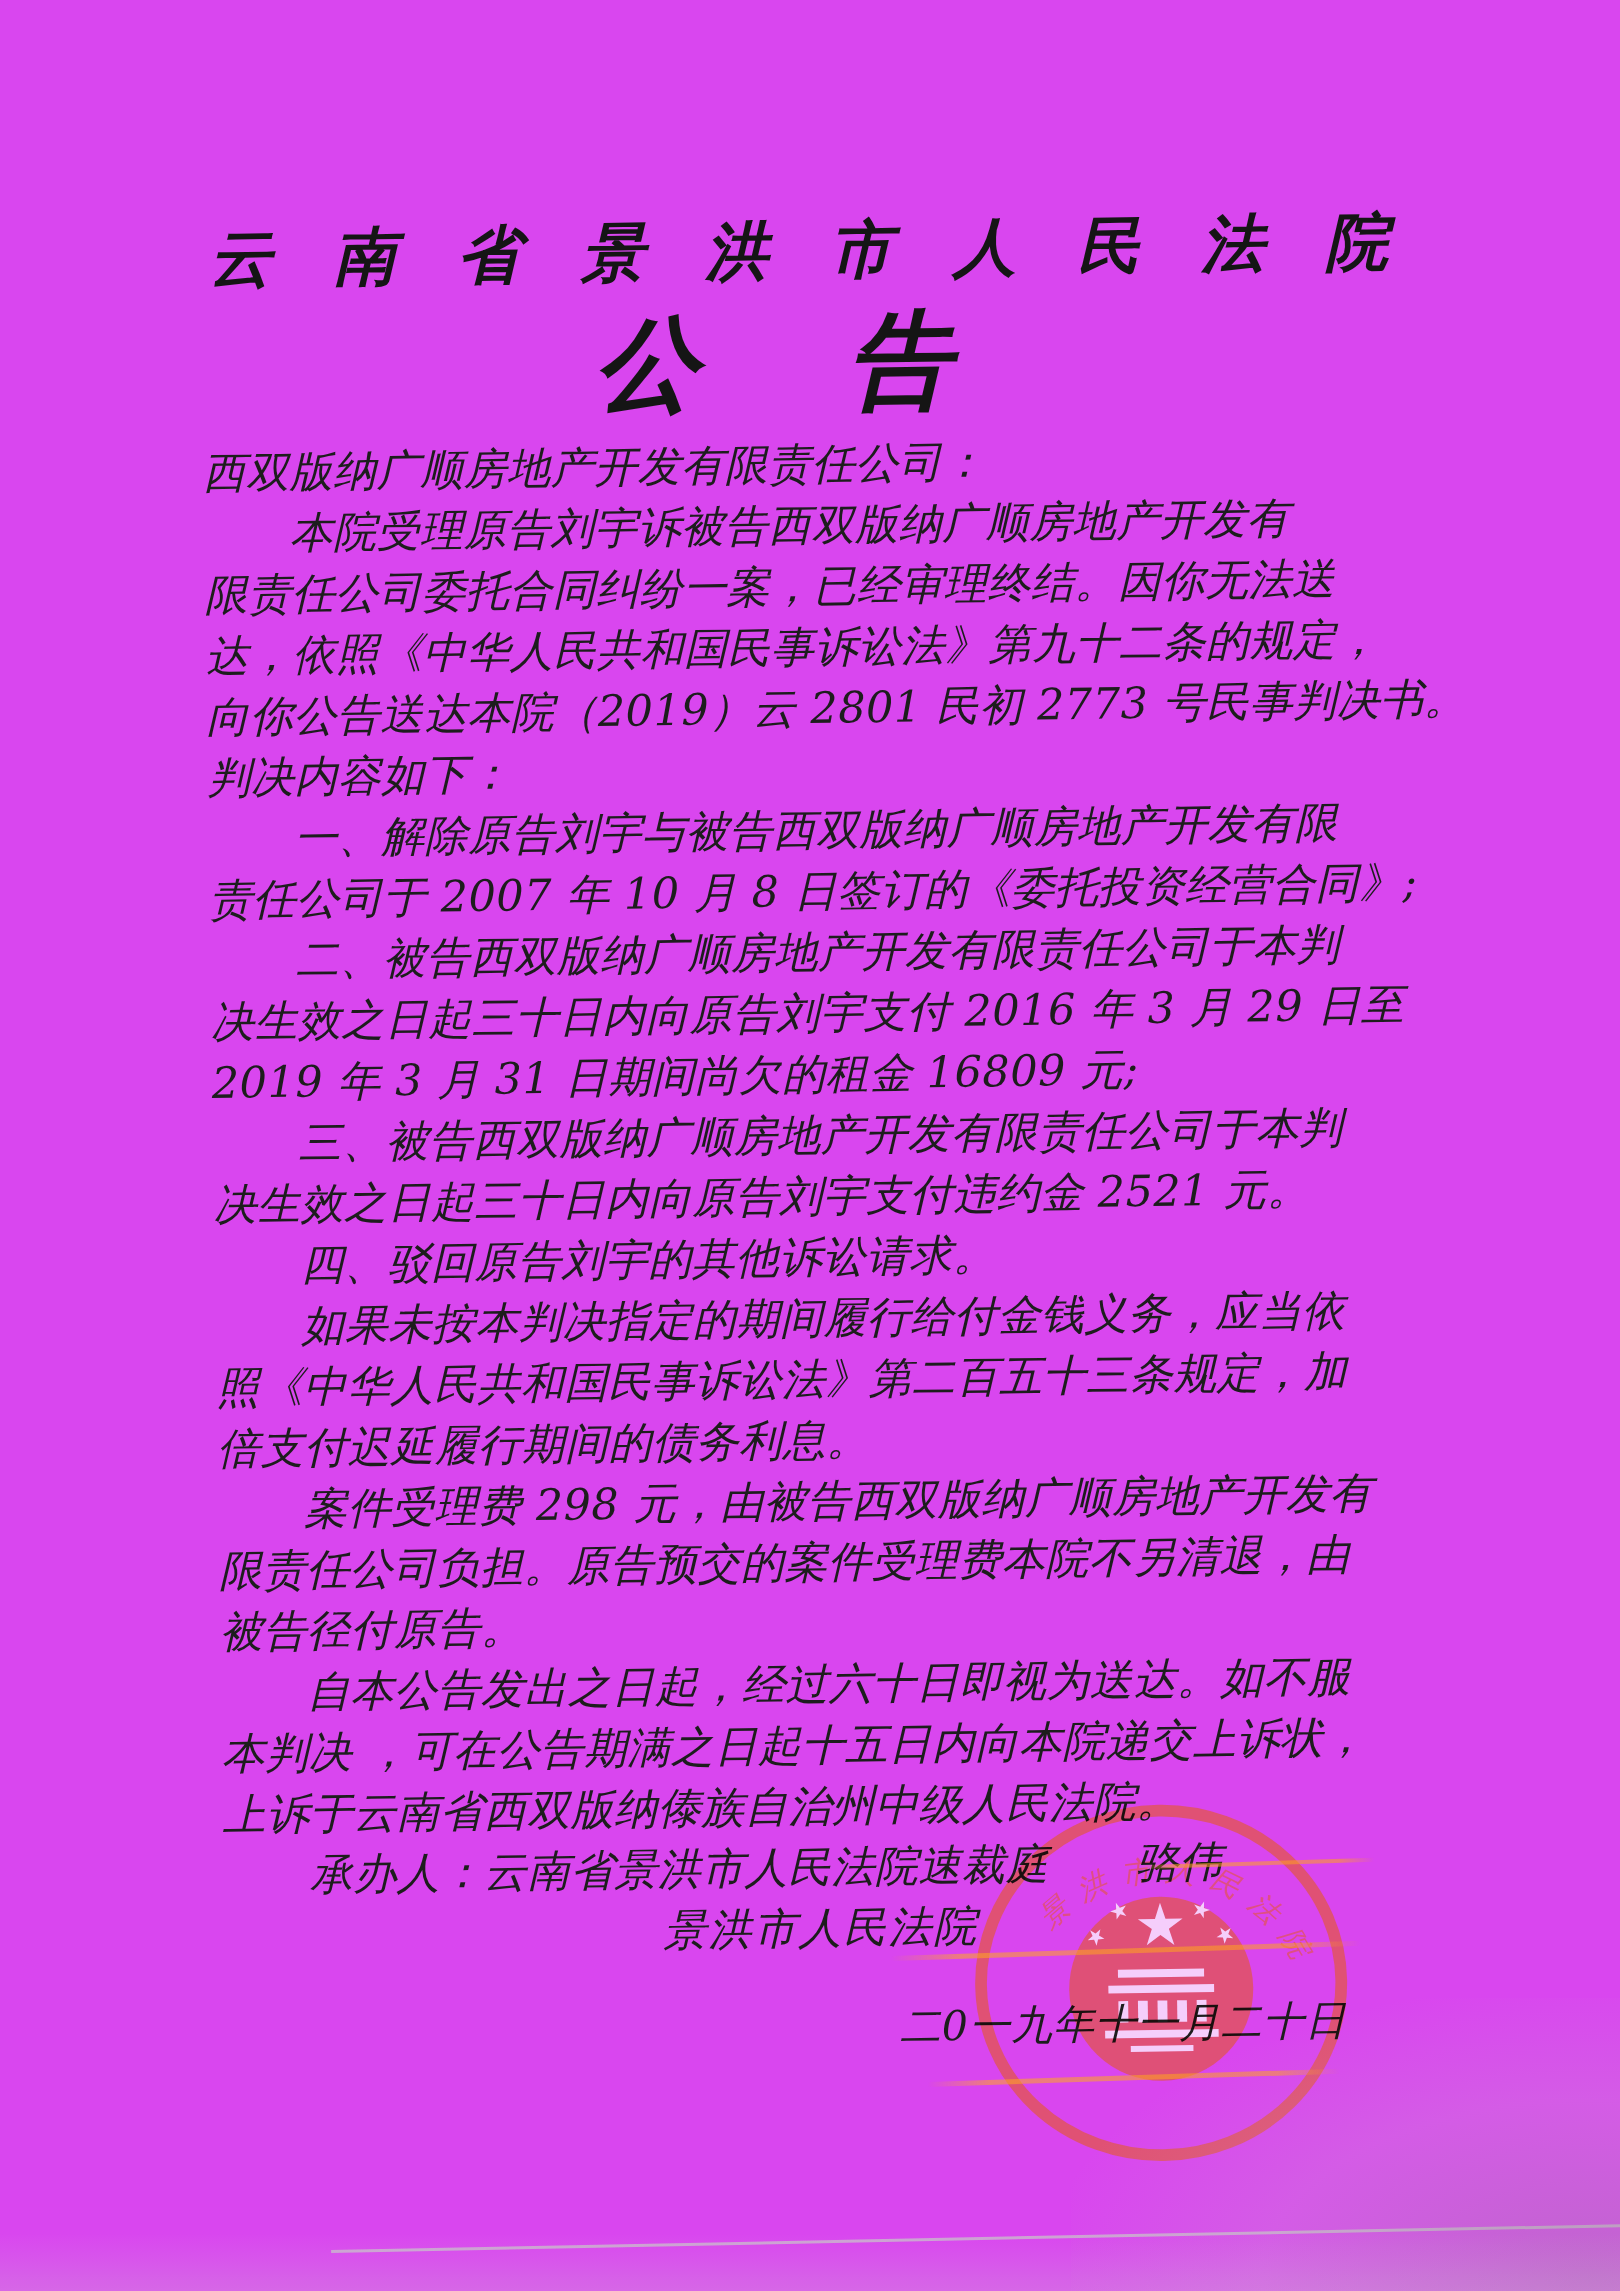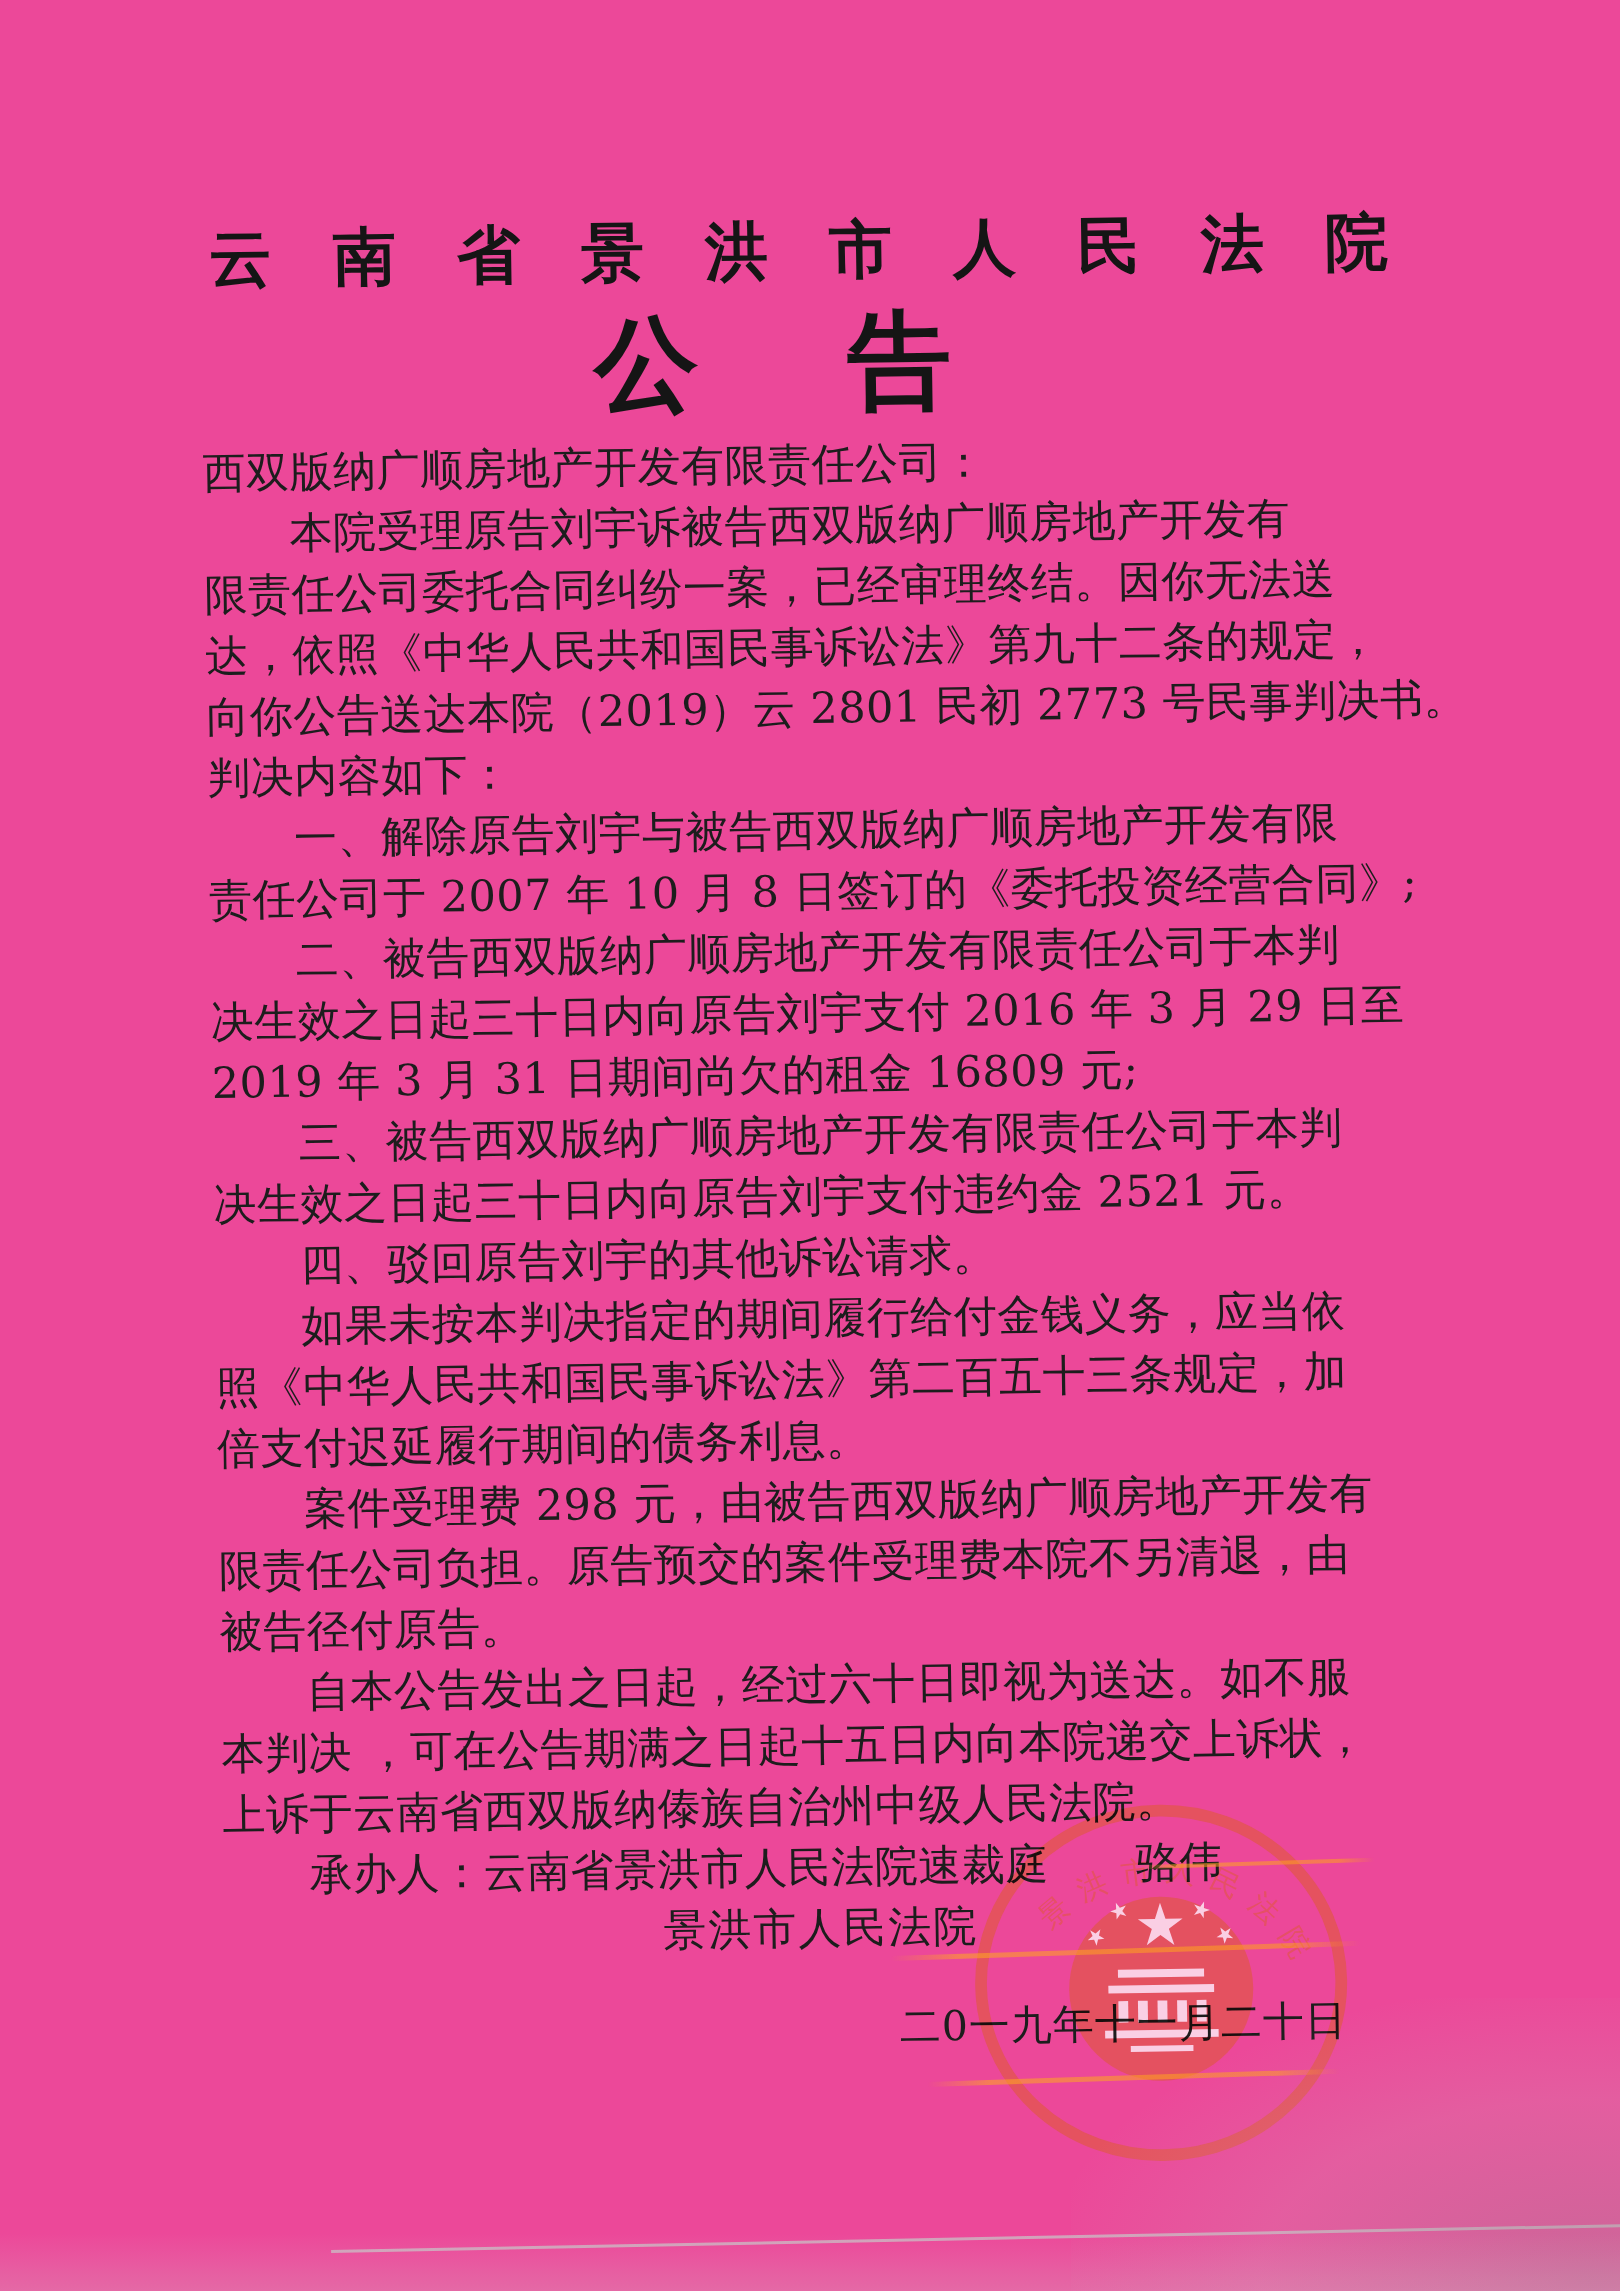--- a/index.html
+++ b/index.html
@@ -1,23 +1,24 @@
 <!DOCTYPE html>
 <html><head>
 <meta charset="utf-8">
 <style>
   html,body{margin:0;padding:0;background:#e9e9e9;}
   .page{
     position:relative;
     width:1620px;height:2292px;
     margin:0 auto;
-    background:#ec4899;
+    background:#d946ef;
     overflow:hidden;
     font-family:"DejaVu Serif","Liberation Serif",serif;
     color:#1c1c1c;
+    font-style:italic;
   }
   .content{
     position:absolute;inset:0;
     transform:rotate(-0.85deg);
     transform-origin:50% 45%;
   }
   .court-title{
     position:absolute;top:208px;left:0;right:0;
     margin:0;
     text-align:center;

